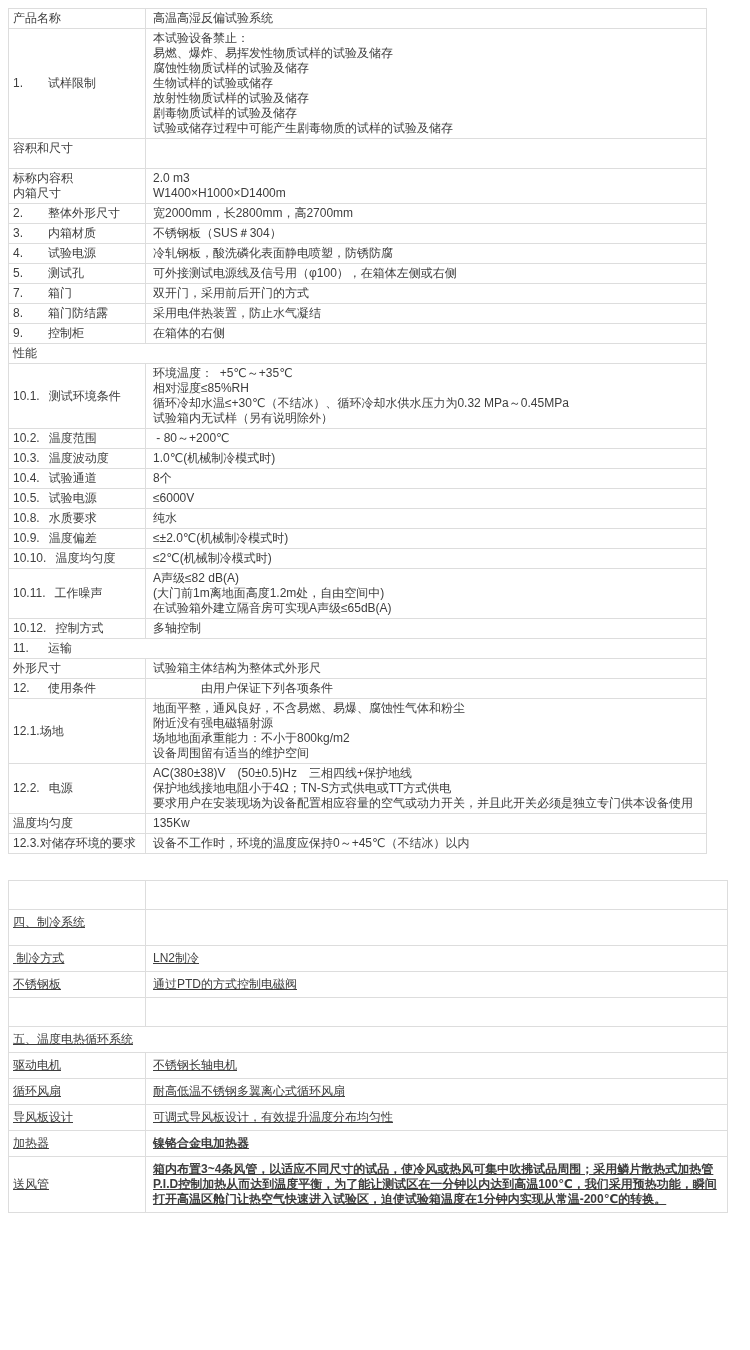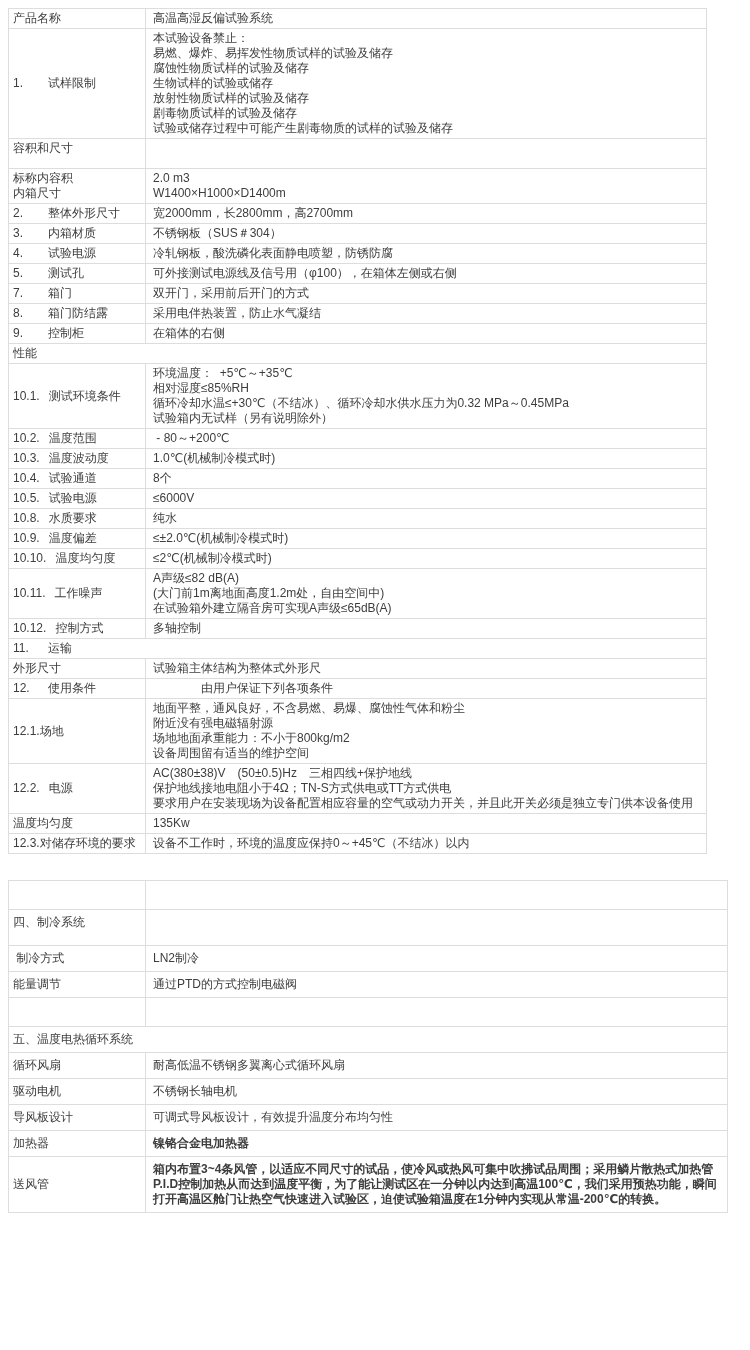--- a/index.html
+++ b/index.html
@@ -12,21 +12,21 @@
   table{border-collapse:collapse;table-layout:fixed;}
   table.t1{width:699px;}
   table.t2{width:720px;margin-top:26px;}
   td{
     border:1px solid #dddddd;
     vertical-align:middle;
     padding:2px 8px 2px 4px;
     line-height:15px;
     word-break:break-all;
   }
-  .t2 td{padding-top:5px;padding-bottom:5px;}
+  .t2 td{padding-top:5px;padding-bottom:5px;text-decoration:underline;}
   td.c1{width:137px;}
   td.c2{padding-left:7px;}
   .line,.lbl,.c1line{white-space:pre-wrap;}
   .num{display:inline-block;min-width:26px;margin-right:9px;white-space:pre;}
   .tallcell{height:26px;}
   .blankcell{height:18px;}
   .bold .line{font-weight:bold;}
 </style>
 </head>
 <body>
@@ -244,46 +244,46 @@
           <td class="c1"><span class="lbl">四、制冷系统</span><div class="tallcell" style="height: 10px;"></div></td>
           <td class="c2"></td>
         </tr>
         <tr>
           <td class="c1"><span class="lbl"> 制冷方式</span></td>
           <td class="c2">
             <div class="line">LN2制冷</div>
           </td>
         </tr>
         <tr>
-          <td class="c1"><span class="lbl">能量调节</span></td>
+          <td class="c1"><span class="lbl">不锈钢板</span></td>
           <td class="c2">
             <div class="line">通过PTD的方式控制电磁阀</div>
           </td>
         </tr>
         <tr>
           <td class="c1">
             <div class="blankcell"></div>
           </td>
           <td class="c2">
             <div class="blankcell"></div>
           </td>
         </tr>
         <tr>
           <td colspan="2" class="c1"><span class="lbl">五、温度电热循环系统</span></td>
         </tr>
         <tr>
+          <td class="c1"><span class="lbl">驱动电机</span></td>
+          <td class="c2">
+            <div class="line">不锈钢长轴电机</div>
+          </td>
+        </tr>
+        <tr>
           <td class="c1"><span class="lbl">循环风扇</span></td>
           <td class="c2">
             <div class="line">耐高低温不锈钢多翼离心式循环风扇</div>
-          </td>
-        </tr>
-        <tr>
-          <td class="c1"><span class="lbl">驱动电机</span></td>
-          <td class="c2">
-            <div class="line">不锈钢长轴电机</div>
           </td>
         </tr>
         <tr>
           <td class="c1"><span class="lbl">导风板设计</span></td>
           <td class="c2">
             <div class="line">可调式导风板设计，有效提升温度分布均匀性</div>
           </td>
         </tr>
         <tr class="bold">
           <td class="c1"><span class="lbl">加热器</span></td>

